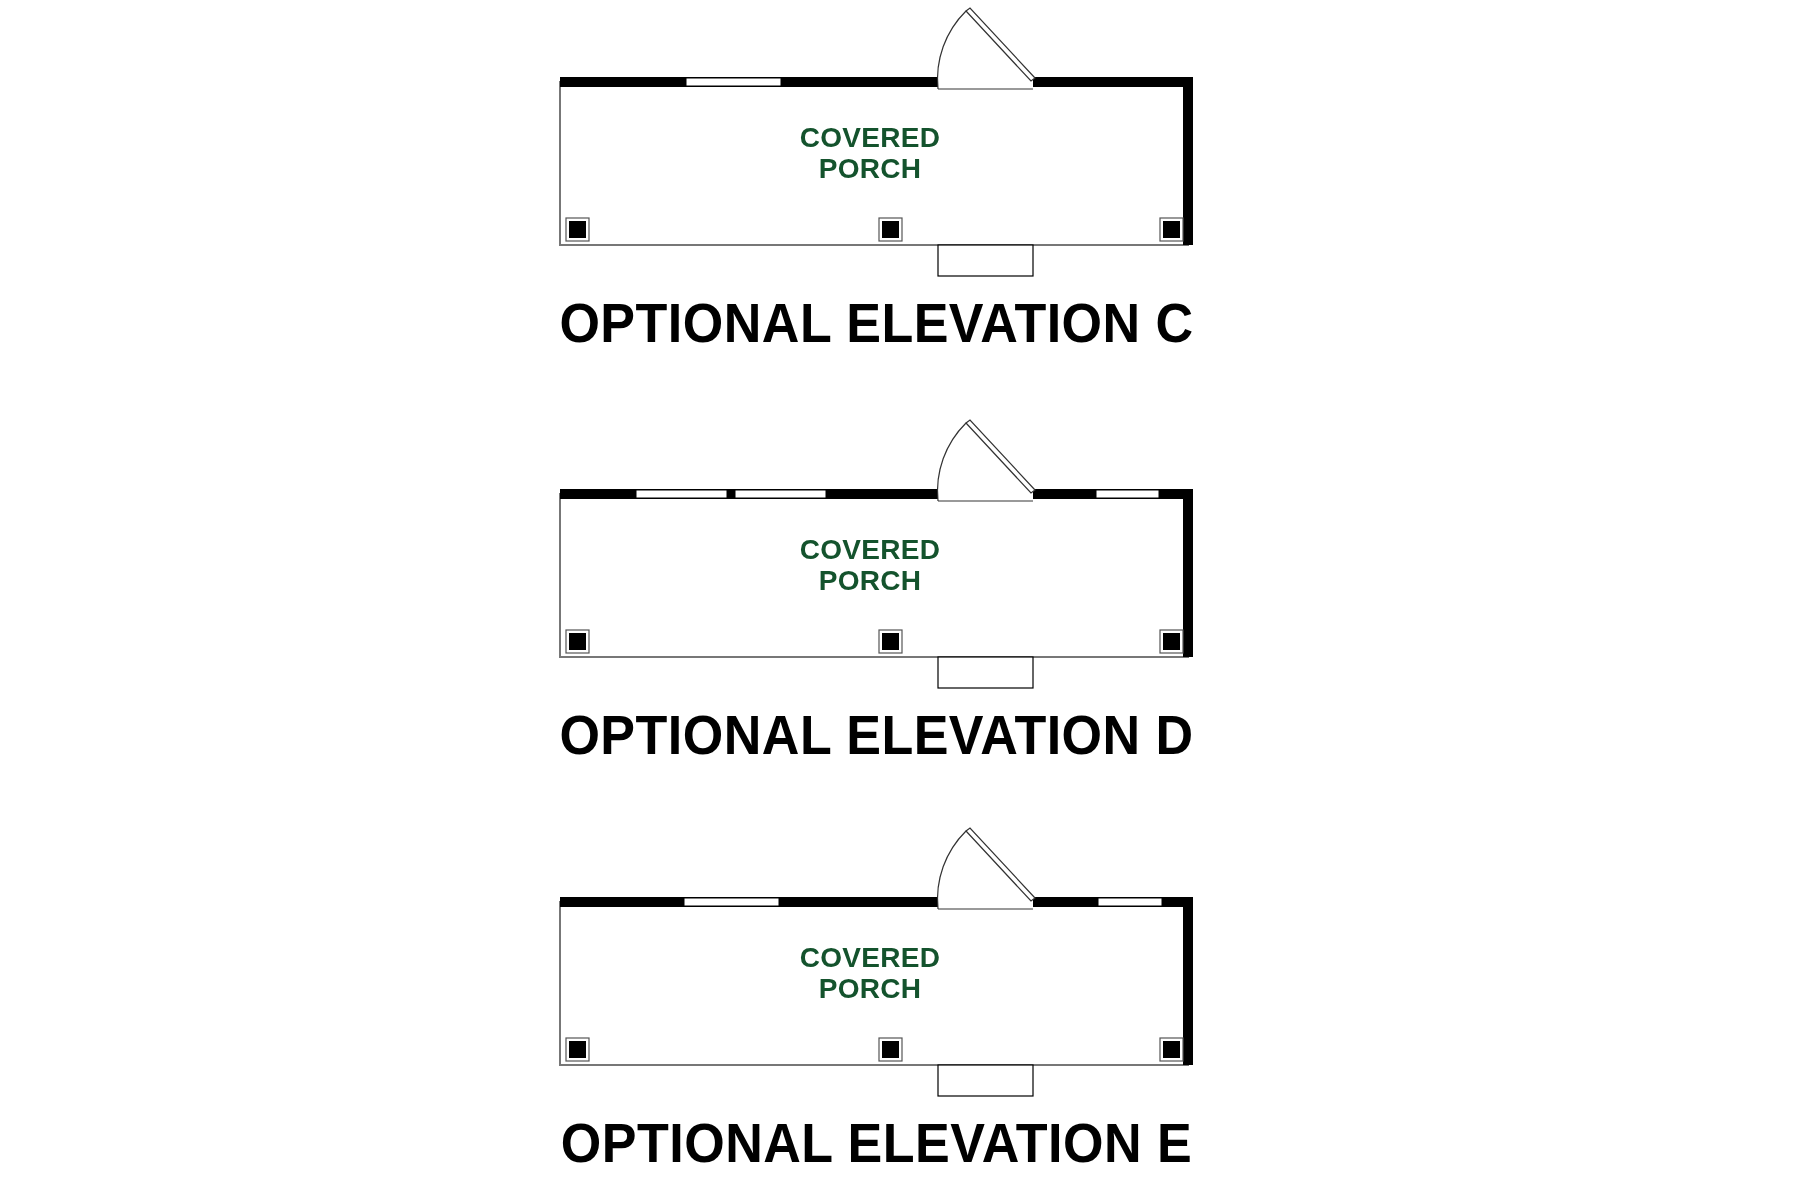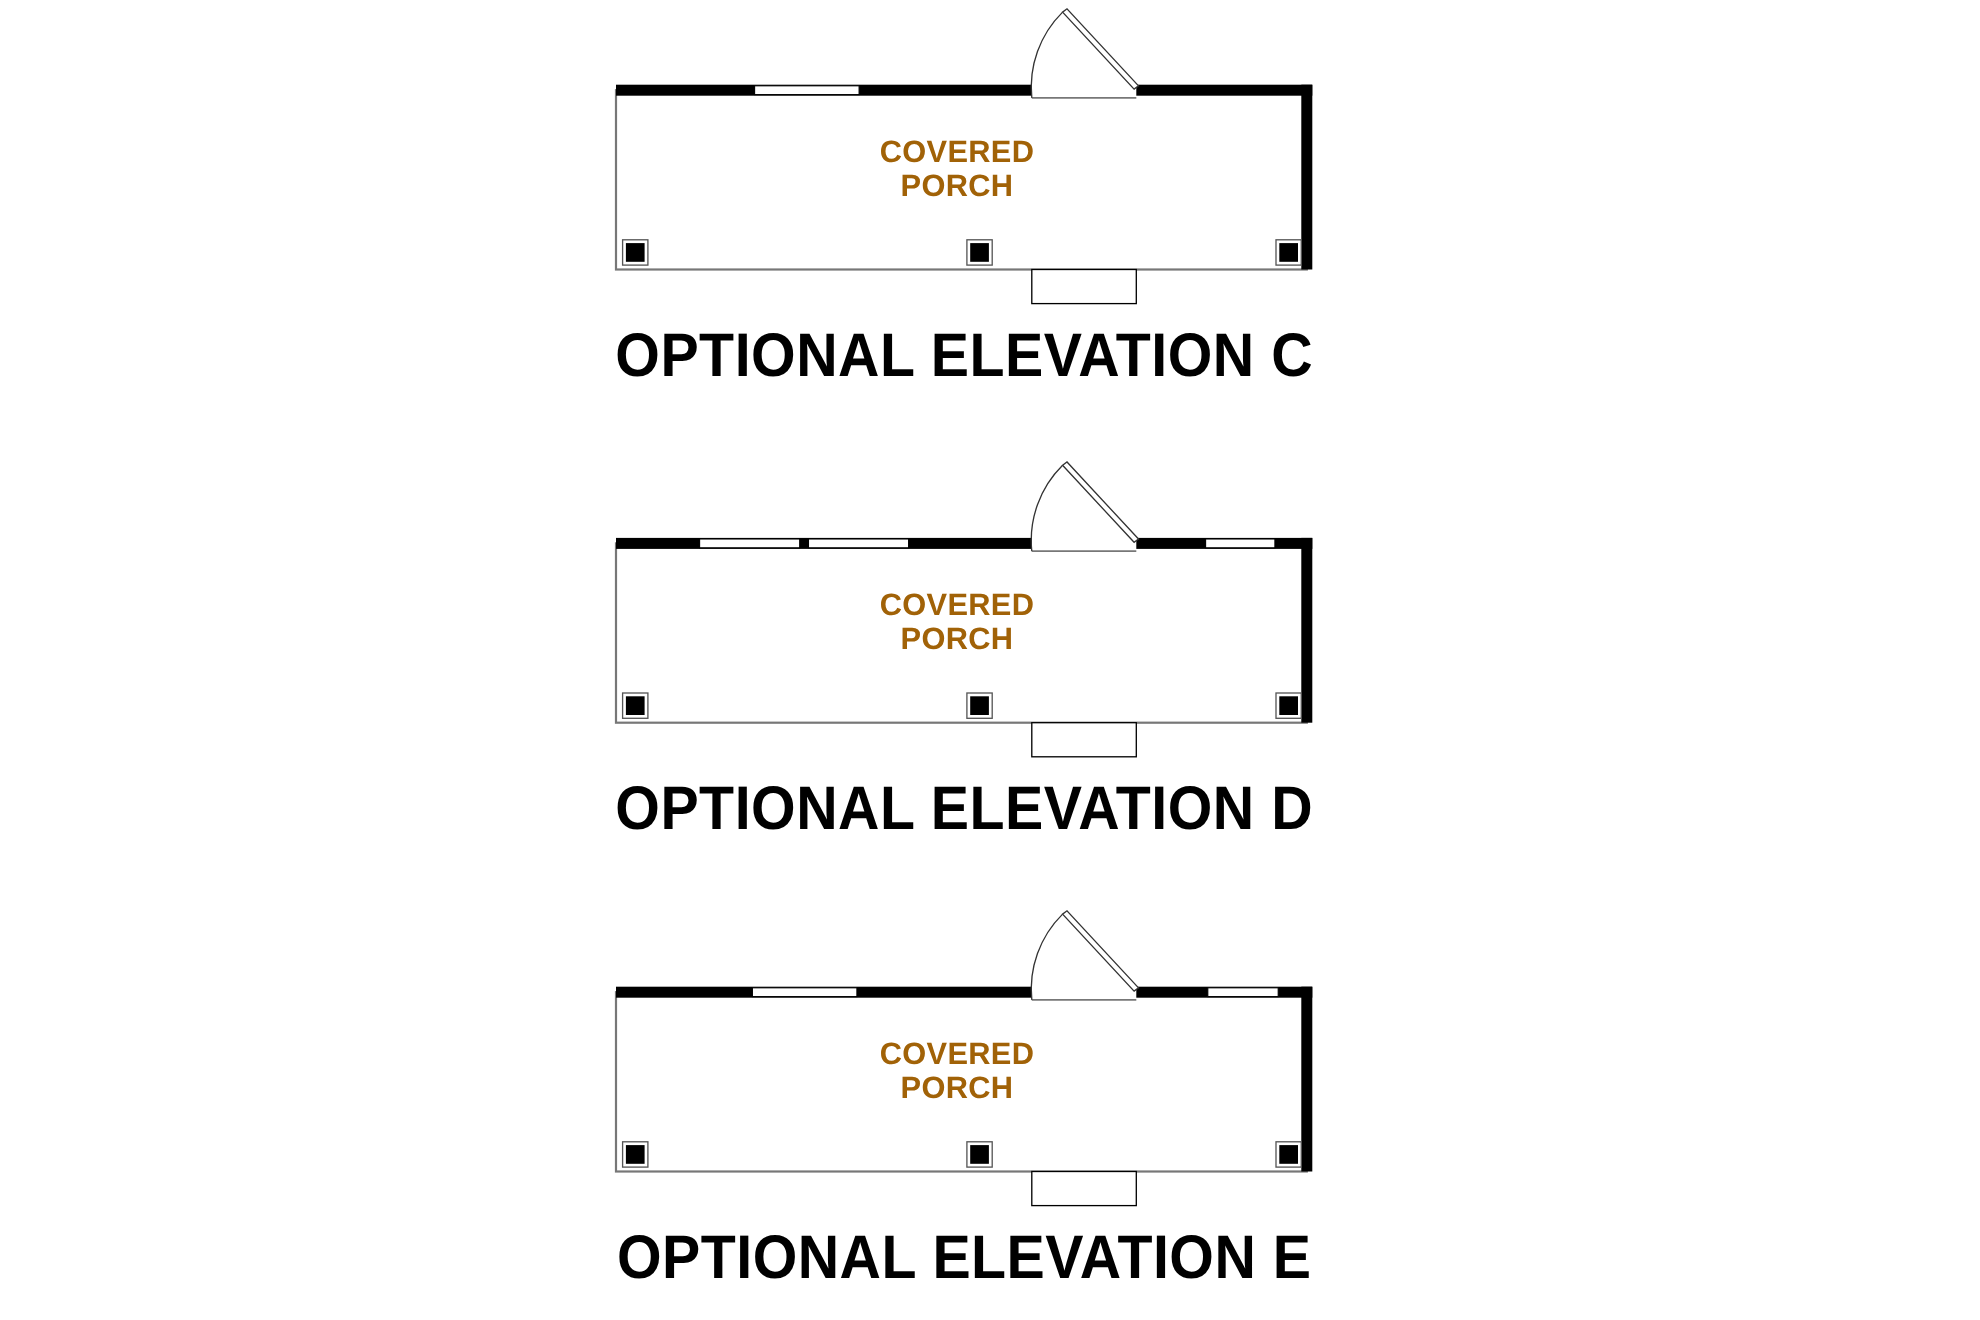--- a/index.html
+++ b/index.html
@@ -26,21 +26,21 @@
       top: 0;
     }
     .room-label {
       position: absolute;
       left: 770px;
       width: 200px;
       text-align: center;
       font-weight: bold;
       font-size: 28px;
       line-height: 31px;
-      color: #a16207;
+      color: #14532d;
       letter-spacing: 0.3px;
     }
     .room-label span {
       display: block;
     }
     .elevation-title {
       position: absolute;
       left: 0;
       width: 1753px;
       text-align: center;

